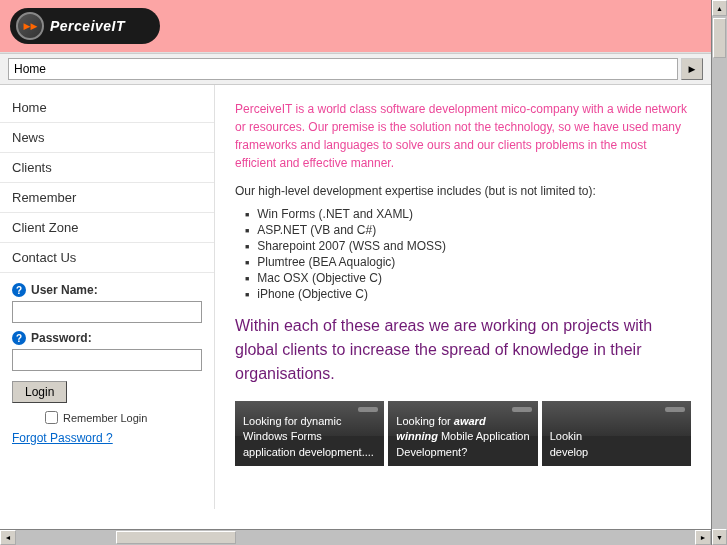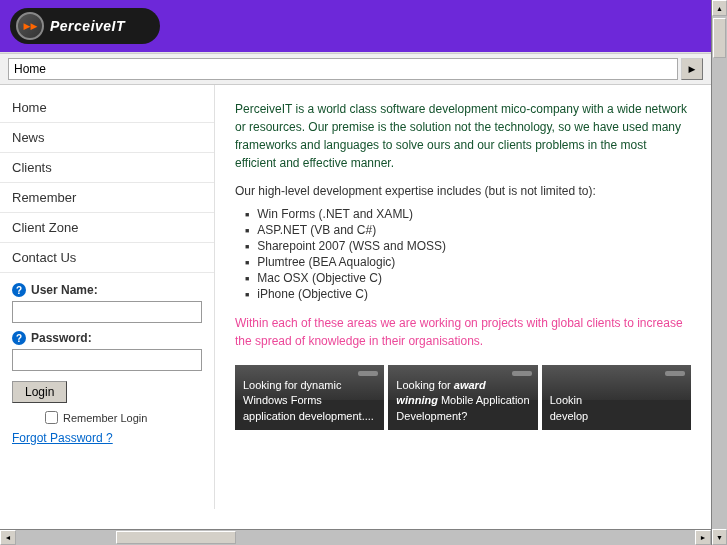--- a/index.html
+++ b/index.html
@@ -99,21 +99,21 @@
       top: 0;
       left: 0;
       right: 16px;
       bottom: 16px;
       background: #ffffff;
       overflow: hidden;
     }
 
     
     .header {
-      background: #6d28d9;
+      background: #fca5a5;
       padding: 8px 10px;
       border-bottom: 1px solid #e0e0e0;
     }
 
     .logo {
       display: flex;
       align-items: center;
       width: 150px;
       background: #1a1a1a;
       border-radius: 20px;
@@ -272,21 +272,21 @@
     .page-title {
       font-size: 26px;
       font-weight: bold;
       font-style: italic;
       color: #1a1a1a;
       margin-bottom: 12px;
     }
 
     .intro-text {
       font-size: 12px;
-      color: #14532d;
+      color: #ec4899;
       line-height: 1.5;
       margin-bottom: 12px;
     }
 
     .expertise-intro {
       font-size: 12px;
       color: #333;
       margin-bottom: 8px;
     }
 
@@ -303,22 +303,22 @@
       align-items: center;
     }
     .expertise-list li::before {
       content: '■';
       font-size: 7px;
       margin-right: 8px;
       color: #333;
     }
 
     .closing-text {
-      font-size: 12px;
-      color: #ec4899;
+      font-size: 16px;
+      color: #701a75;
       line-height: 1.5;
       margin-bottom: 15px;
     }
 
     
     .promo-cards {
       display: flex;
       gap: 4px;
       margin-top: 10px;
     }

